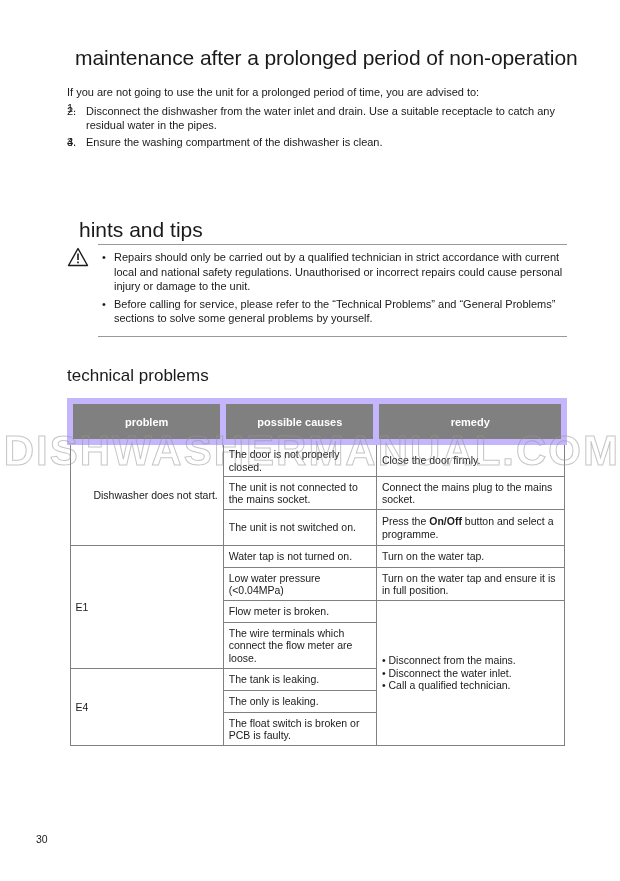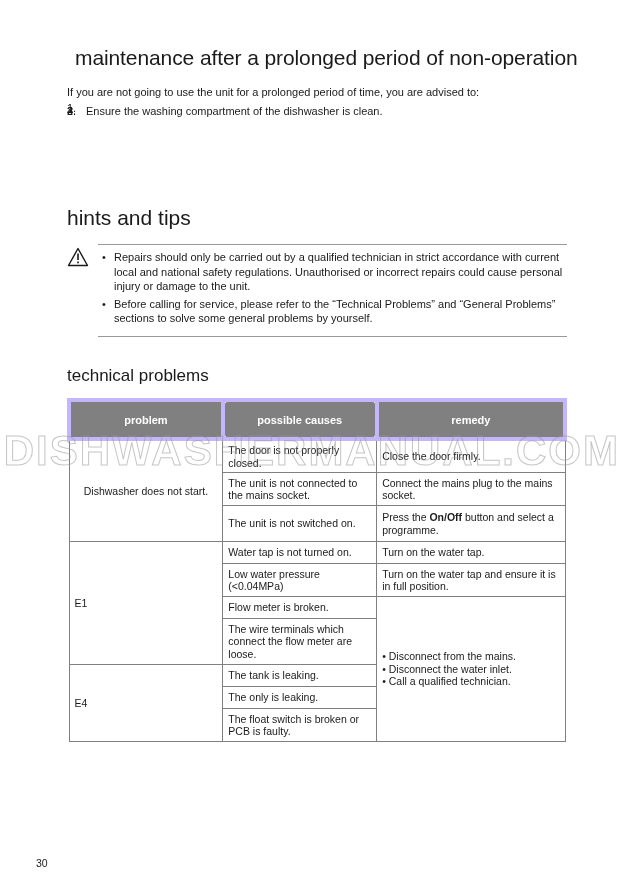--- a/index.html
+++ b/index.html
@@ -3,45 +3,45 @@
 <meta charset="utf-8">
 <style>
   html, body { margin:0; padding:0; background:#fff; }
   body { width:620px; height:881px; position:relative; overflow:hidden;
          font-family:"Liberation Sans", sans-serif; color:#1a1a1a; }
   .h1 { position:absolute; left:67px; top:38px; font-size:21px; font-weight:400; margin:8px; letter-spacing:-0.1px; }
   .intro { position:absolute; left:67px; top:85px; font-size:11px; line-height:15px; width:500px; }
   ol.steps { position:absolute; left:67px; top:101px; margin:0; padding:0; list-style:none; font-size:11px; width:505px; }
   ol.steps li { position:relative; padding-left:19px; line-height:14px; margin-bottom:3px; }
   ol.steps li .num { position:absolute; left:0; top:0; }
-  .h2 { position:absolute; left:67px; top:206px; font-size:21px; font-weight:400; margin:0; }
+  .h2 { position:absolute; left:67px; top:206px; font-size:21px; font-weight:400; margin:12px; }
   .warn-icon { position:absolute; left:67px; top:247px; width:22px; height:20px; }
   .warn-box { position:absolute; left:98px; top:244px; width:469px; border-top:1px solid #999; border-bottom:1px solid #999; padding:5px 0 7px 0; }
   .warn-box ul { margin:0; padding:0; list-style:none; font-size:11px; }
   .warn-box li { position:relative; padding-left:16px; line-height:14.5px; margin-bottom:3px; }
   .warn-box li .bullet { position:absolute; left:4px; top:0; }
   .h3 { position:absolute; left:67px; top:366px; font-size:17px; font-weight:400; margin:0; }
   table.tp { position:absolute; left:67px; top:398px; width:500px; border-collapse:collapse; font-size:10.5px; }
-  table.tp th { background:#808080; color:#fff; font-weight:bold; font-size:11px; height:21px; border:4px solid #c4b5fd; text-align:center; padding:7px; }
+  table.tp th { background:#808080; color:#fff; font-weight:bold; font-size:11px; height:21px; border:6px solid #c4b5fd; text-align:center; padding:7px; }
   table.tp td { border:1px solid #808080; padding:3px 5px; line-height:12.5px; vertical-align:middle; }
   table.tp td.prob { text-align:left; }
   table.tp col.c1 { width:155px; } table.tp col.c2 { width:155px; } table.tp col.c3 { width:190px; }
   .watermark { position:absolute; left:0; top:419px; width:620px; text-align:right; font-size:42px; font-weight:bold; letter-spacing:2px;
                color:transparent; -webkit-text-stroke:1px rgba(150,150,150,0.55); pointer-events:none;margin-top:8px; }
   .remedy-list div { line-height:12.5px; }
-  .page-num { position:absolute; left:36px; top:833px; font-size:10.5px;margin-top:24px; }
+  .page-num { position:absolute; left:36px; top:833px; font-size:10.5px; }
 </style>
 </head>
 <body>
 
 <h1 class="h1">maintenance after a prolonged period of non-operation</h1>
 <div class="intro">If you are not going to use the unit for a prolonged period of time, you are advised to:</div>
 <ol class="steps">
   <li><span class="num">1.</span></li>
-  <li><span class="num">2.</span></li>
+  <li><span class="num">2.</span><span>Disconnect the dishwasher from the water inlet and drain. Use a suitable receptacle to catch any residual water in the pipes.</span></li>
   <li><span class="num">3.</span></li>
   <li><span class="num">4.</span><span>Ensure the washing compartment of the dishwasher is clean.</span></li>
 </ol>
 
 <h2 class="h2">hints and tips</h2>
 <svg class="warn-icon" viewBox="0 0 22 20">
   <path d="M11 1.5 L20.5 18.5 L1.5 18.5 Z" fill="none" stroke="#1a1a1a" stroke-width="1.4" stroke-linejoin="round"></path>
   <rect x="10.2" y="6.5" width="1.6" height="6.5" fill="#1a1a1a"></rect>
   <rect x="10.2" y="14.5" width="1.6" height="1.8" fill="#1a1a1a"></rect>
 </svg>
@@ -61,21 +61,21 @@
     </colgroup>
   <thead>
     <tr>
       <th style="background: rgb(128, 128, 128);">problem</th>
       <th style="background: rgb(128, 128, 128); border-radius: 9px;">possible causes</th>
       <th style="background: rgb(128, 128, 128);">remedy</th>
     </tr>
   </thead>
   <tbody>
     <tr style="height:32px">
-      <td class="prob" rowspan="3" style="text-align:center">Dishwasher does not start.</td>
+      <td class="prob" rowspan="3" style="text-align:right">Dishwasher does not start.</td>
       <td>The door is not properly closed.</td>
       <td>Close the door firmly.</td>
     </tr>
     <tr style="height:33px">
       <td>The unit is not connected to the mains socket.</td>
       <td>Connect the mains plug to the mains socket.</td>
     </tr>
     <tr style="height:36px">
       <td>The unit is not switched on.</td>
       <td><span>Press the </span><b>On/Off</b><span> button and select a programme.</span></td>

